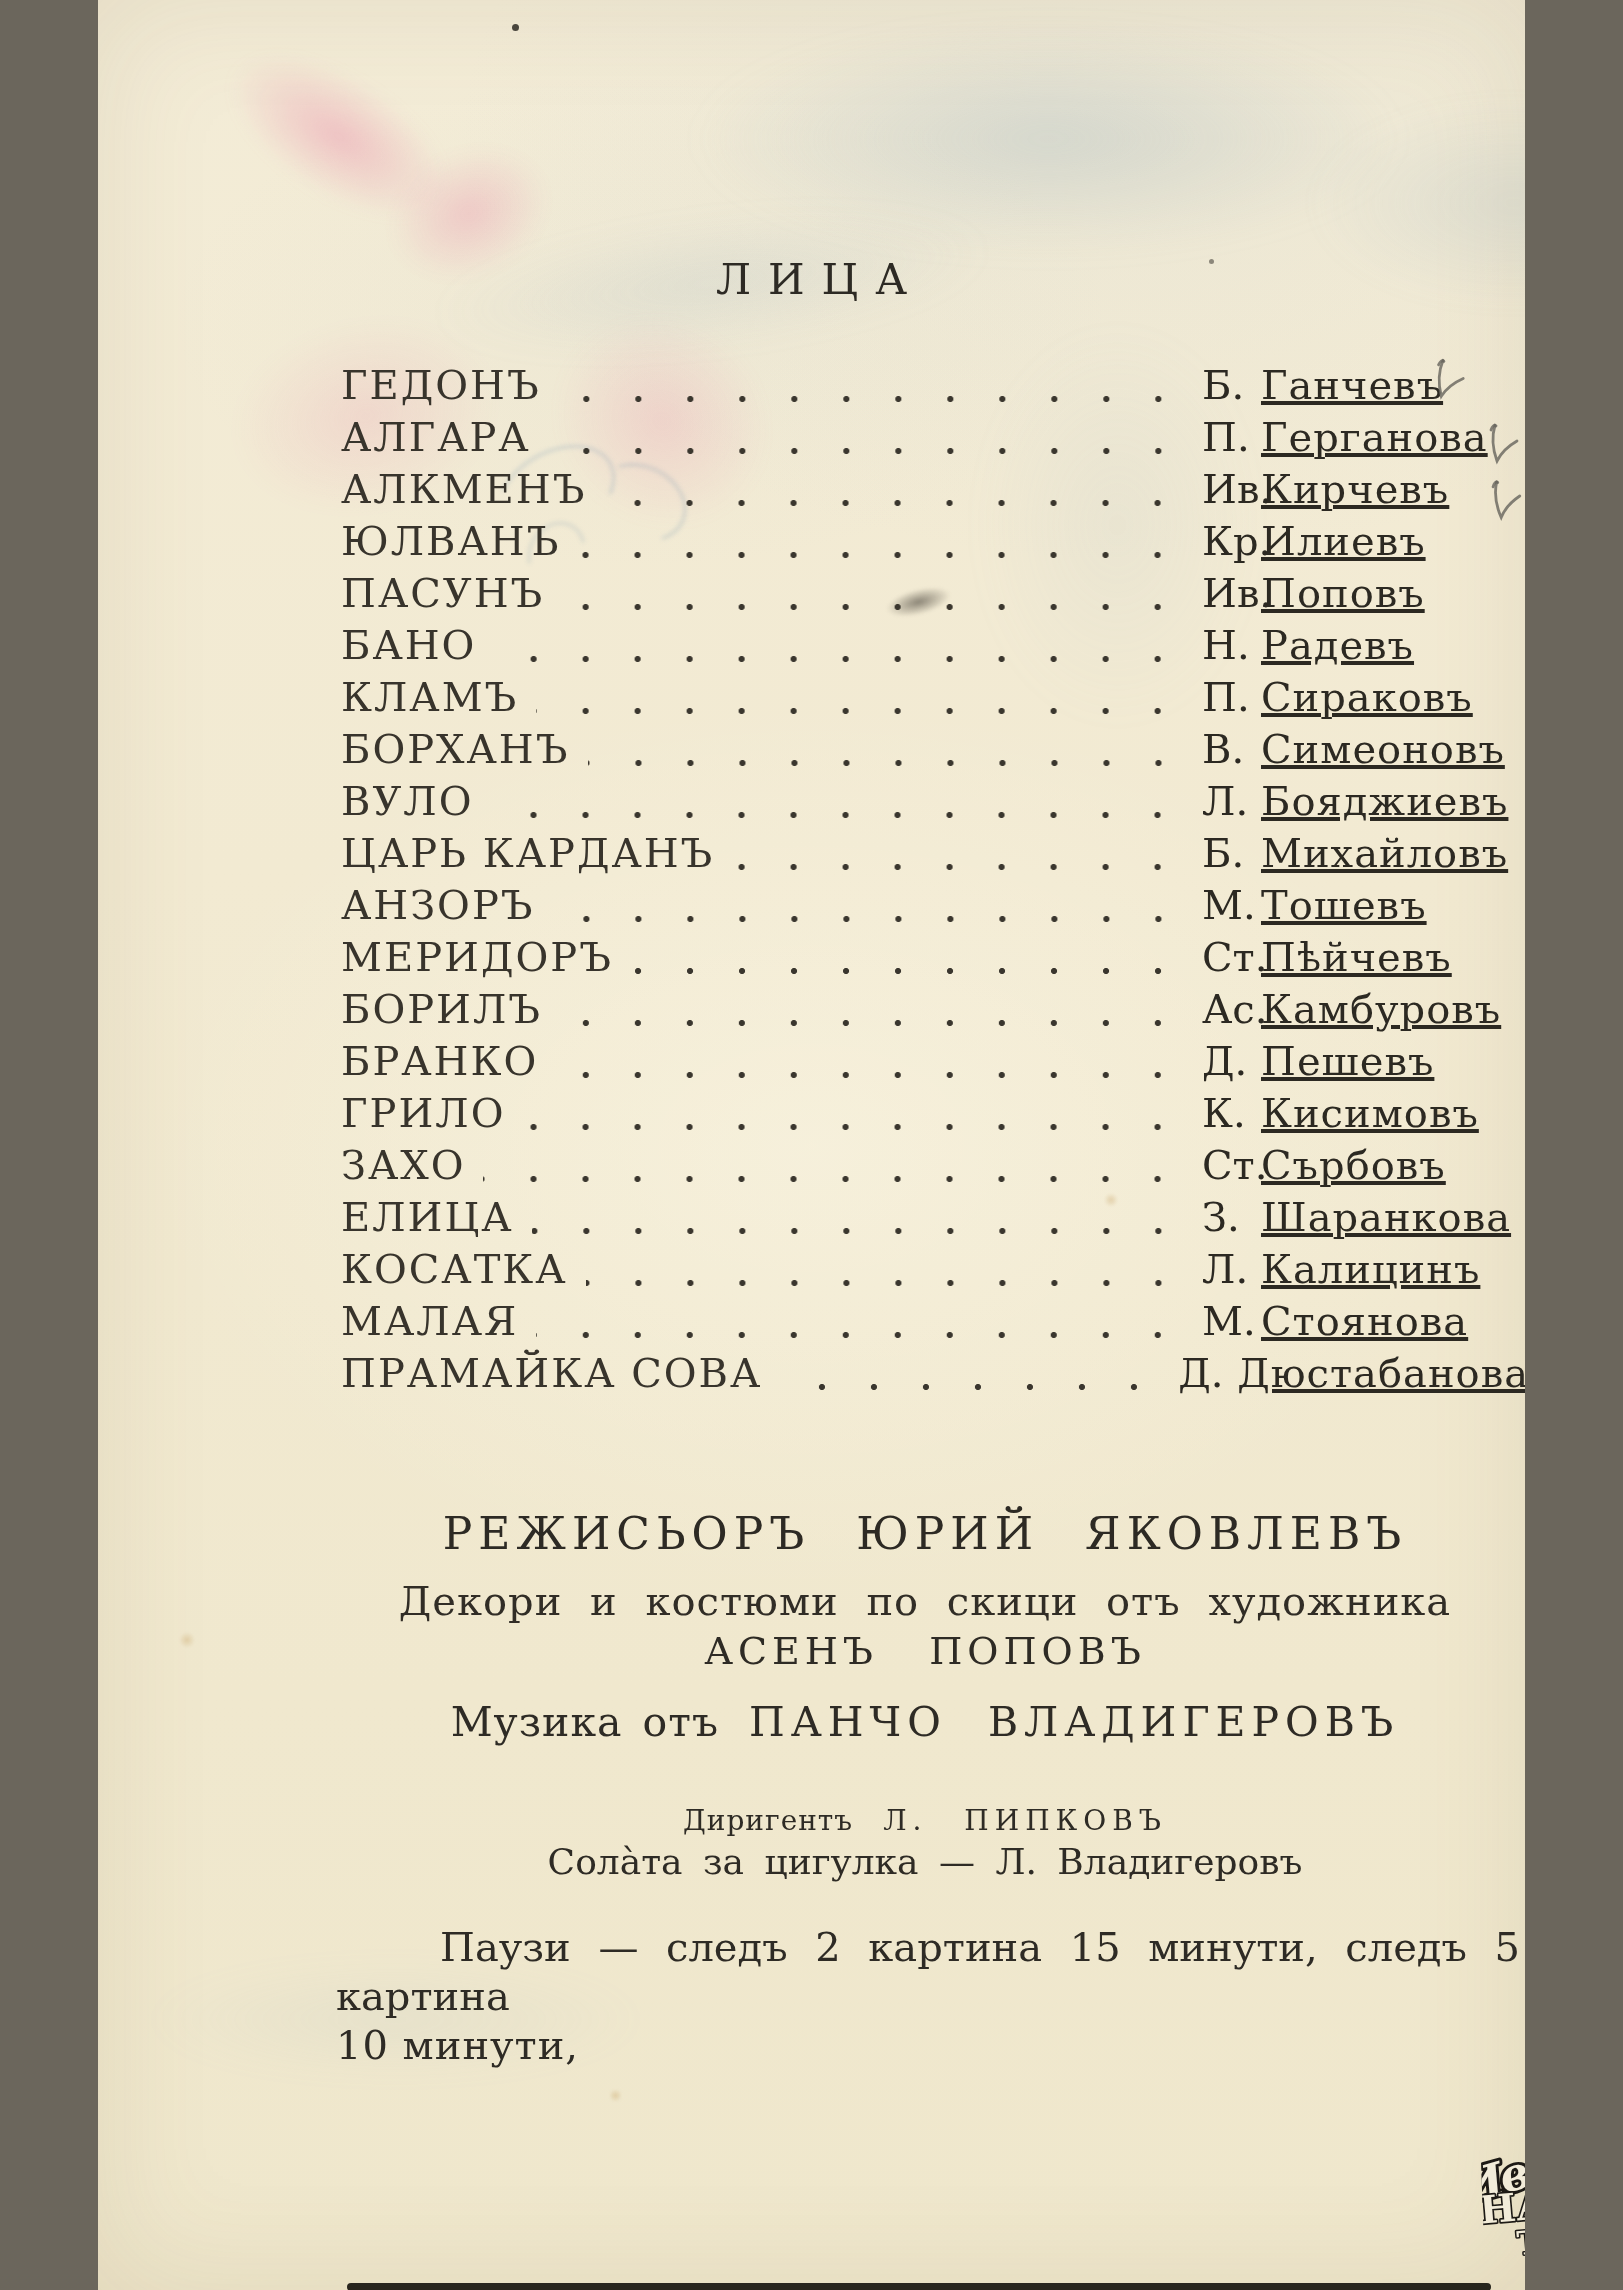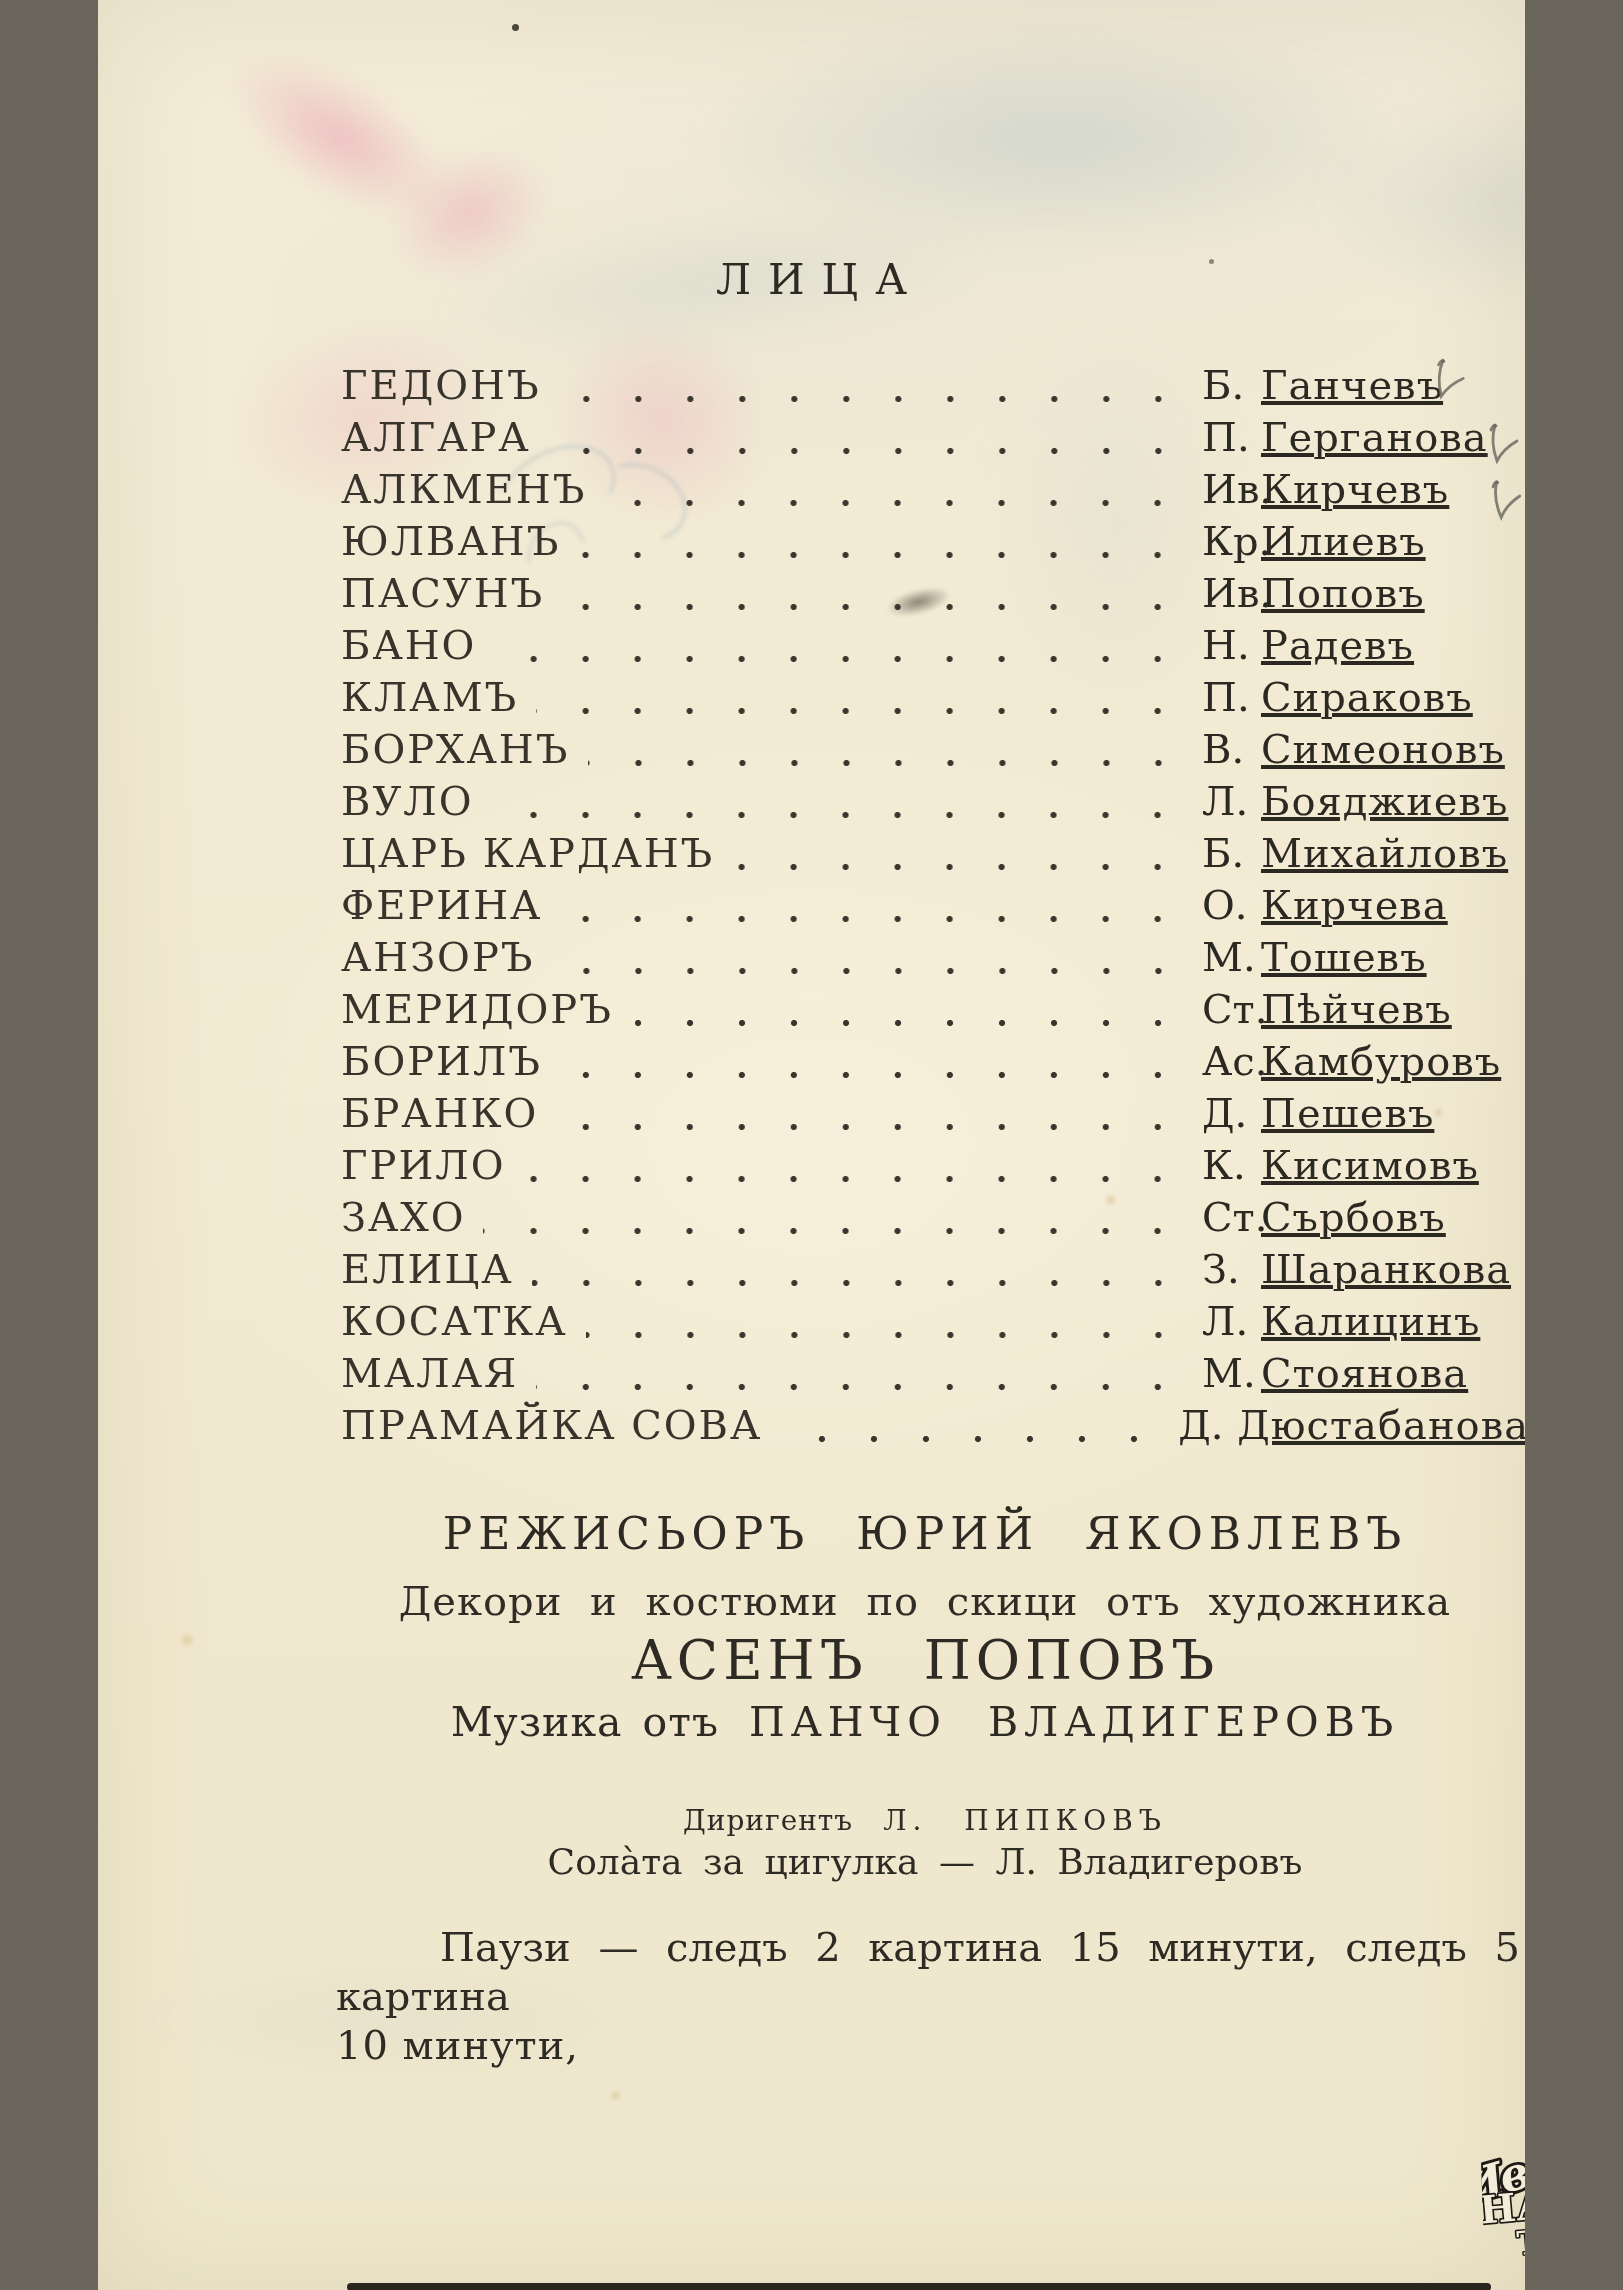--- a/index.html
+++ b/index.html
@@ -75,21 +75,21 @@
   .checkmark{display:none;position:absolute;bottom:2px;left:1139px;width:42px;height:48px;}
   .checkmark.show{display:block;}
   .cast-row:nth-of-type(1) .checkmark{left:1087px;bottom:10px;transform:rotate(6deg);}
   .cast-row:nth-of-type(2) .checkmark{left:1141px;bottom:-2px;}
   .cast-row:nth-of-type(3) .checkmark{left:1144px;bottom:-6px;transform:rotate(-4deg);}
 
   
   .credit{position:absolute;left:243px;width:1168px;text-align:center;line-height:1.15;margin:0;}
   .credit-director{top:1509px;font-size:44px;letter-spacing:6px;word-spacing:26px;color:#2d2a24;}
   .credit-design-intro{top:1578px;font-size:40px;letter-spacing:1px;word-spacing:14px;color:#312d26;}
-  .credit-designer{top:1630px;font-size:54px;letter-spacing:5px;word-spacing:34px;}
+  .credit-designer{top:1630px;font-size:38px;letter-spacing:5px;word-spacing:34px;}
   .credit-music{top:1699px;font-size:41px;}
   .credit-conductor{top:1775px;font-size:28px;margin-top:30px;}
   .credit-violin{top:1841px;font-size:36px;word-spacing:9px;}
   .label-normal{letter-spacing:1px;word-spacing:6px;}
   .name-caps{letter-spacing:6px;word-spacing:22px;margin-left:30px;}
   .pauses{
     position:absolute;left:238px;top:1923px;width:1184px;
     font-size:40px;line-height:49px;margin:0;color:#2e2b25;
   }
   .pauses .p-line1{display:block;text-indent:104px;text-align:justify;text-align-last:justify;word-spacing:10px;}
@@ -213,26 +213,20 @@
 
       </div>
 
       <div class="cast-row">
         <span class="character">ЦАРЬ КАРДАНЪ</span>
         <span class="leader"></span>
         <span class="actor"><span class="initial">Б.</span><span class="surname">Михайловъ</span></span>
 
       </div>
 
-      <div class="cast-row">
-        <span class="character">ФЕРИНА</span>
-        <span class="leader"></span>
-        <span class="actor"><span class="initial">О.</span><span class="surname">Кирчева</span></span>
-
-      </div>
 
       <div class="cast-row">
         <span class="character">АНЗОРЪ</span>
         <span class="leader"></span>
         <span class="actor"><span class="initial">М.</span><span class="surname">Тошевъ</span></span>
 
       </div>
 
       <div class="cast-row">
         <span class="character">МЕРИДОРЪ</span>

